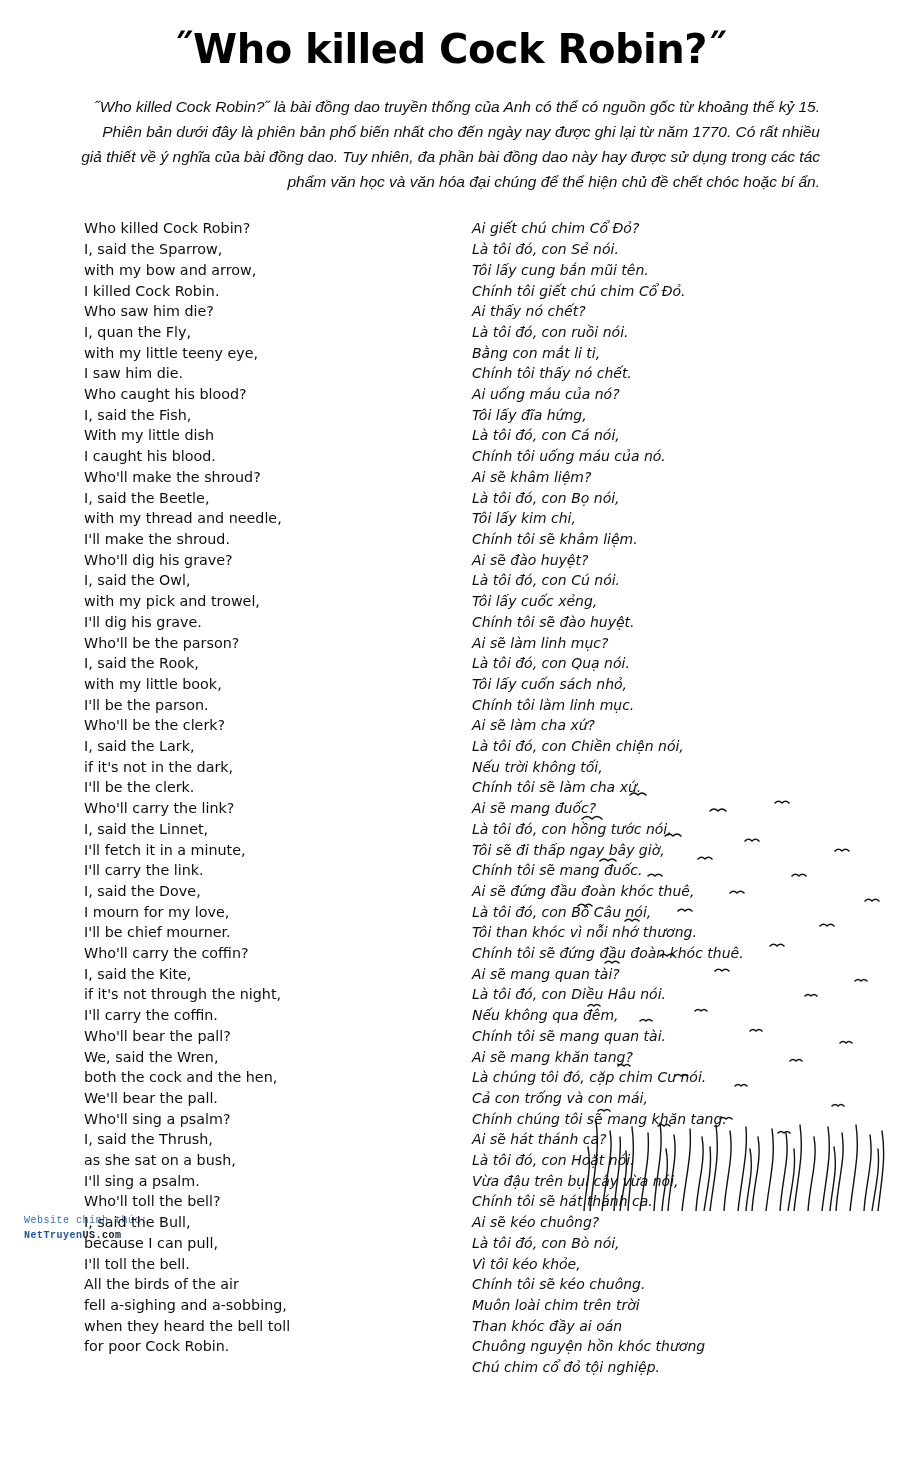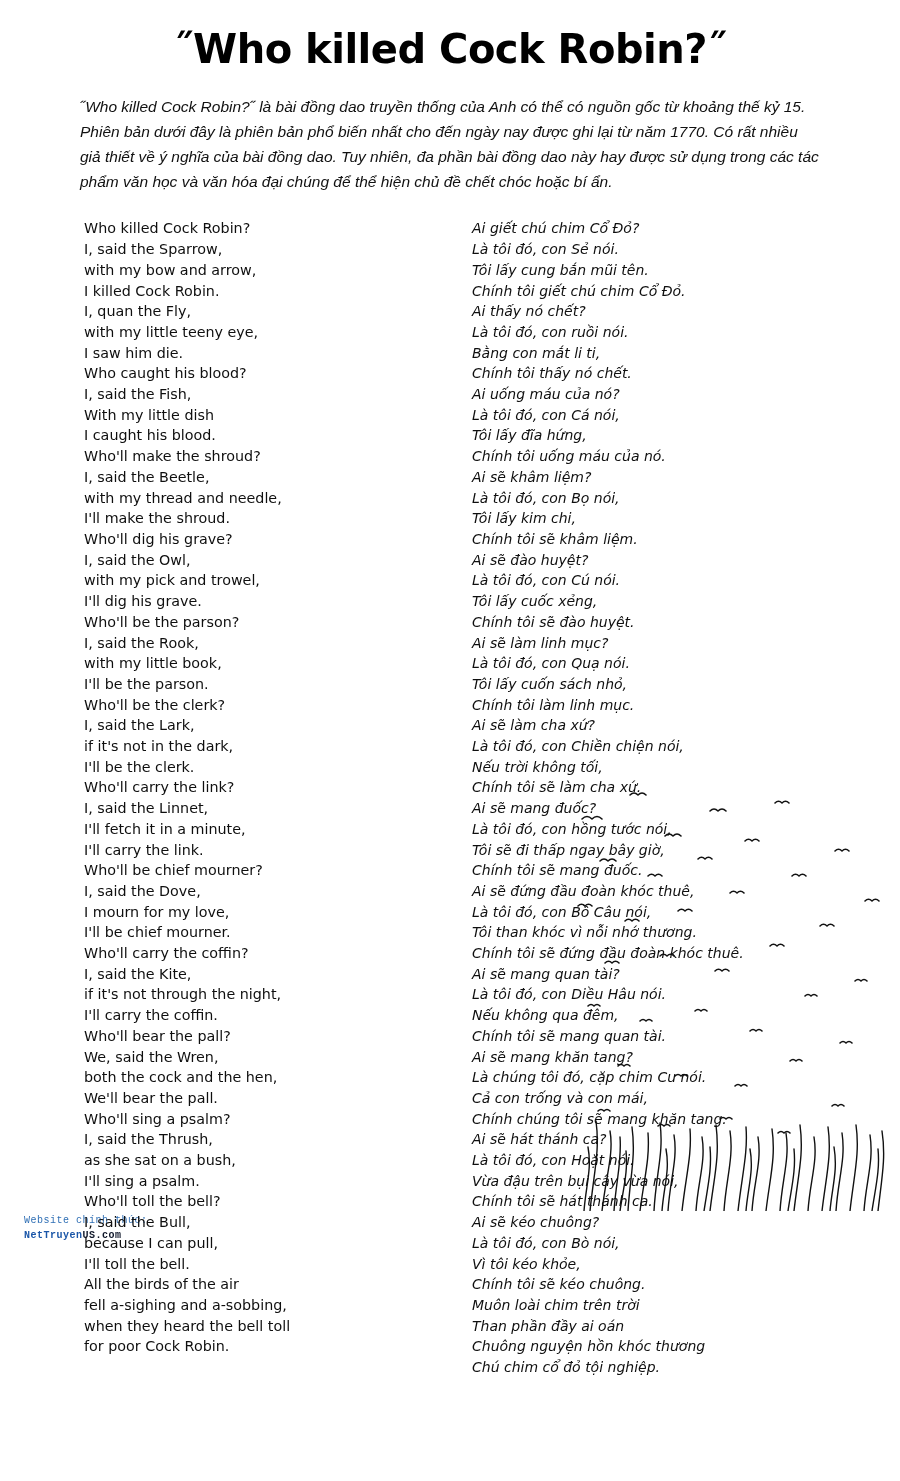--- a/index.html
+++ b/index.html
@@ -30,21 +30,21 @@
     color: #000;
     padding-top: 26px;
     margin: 0;
   }
   .intro {
     margin: 22px 80px 0 80px;
     font-size: 15.5px;
     line-height: 1.62;
     font-style: italic;
     color: #111;
-    text-align: left;
+    text-align: right;
   }
   .columns {
     display: flex;
     margin: 24px 0 0 0;
     padding: 0 60px 0 84px;
     position: relative;
     z-index: 2;
   }
   .col {
     width: 50%;
@@ -101,20 +101,21 @@
   <h1 class="title">˝Who killed Cock Robin?˝</h1>
 
   <p class="intro">˝Who killed Cock Robin?˝ là bài đồng dao truyền thống của Anh có thể có nguồn gốc từ khoảng thế kỷ 15. Phiên bản dưới đây là phiên bản phổ biến nhất cho đến ngày nay được ghi lại từ năm 1770. Có rất nhiều giả thiết về ý nghĩa của bài đồng dao. Tuy nhiên, đa phần bài đồng dao này hay được sử dụng trong các tác phẩm văn học và văn hóa đại chúng để thể hiện chủ đề chết chóc hoặc bí ẩn.</p>
 
   <div class="columns">
     <div class="col left" id="english-column">
         <div class="line">Who killed Cock Robin?</div>
         <div class="line">I, said the Sparrow,</div>
         <div class="line">with my bow and arrow,</div>
         <div class="line">I killed Cock Robin.</div>
+        <div class="line">Who saw him die?</div>
         <div class="line">I, quan the Fly,</div>
         <div class="line">with my little teeny eye,</div>
         <div class="line">I saw him die.</div>
         <div class="line">Who caught his blood?</div>
         <div class="line">I, said the Fish,</div>
         <div class="line">With my little dish</div>
         <div class="line">I caught his blood.</div>
         <div class="line">Who'll make the shroud?</div>
         <div class="line">I, said the Beetle,</div>
         <div class="line">with my thread and needle,</div>
@@ -128,21 +129,20 @@
         <div class="line">with my little book,</div>
         <div class="line">I'll be the parson.</div>
         <div class="line">Who'll be the clerk?</div>
         <div class="line">I, said the Lark,</div>
         <div class="line">if it's not in the dark,</div>
         <div class="line">I'll be the clerk.</div>
         <div class="line">Who'll carry the link?</div>
         <div class="line">I, said the Linnet,</div>
         <div class="line">I'll fetch it in a minute,</div>
         <div class="line">I'll carry the link.</div>
-        <div class="line">Who'll be chief mourner?</div>
         <div class="line">I, said the Dove,</div>
         <div class="line">I mourn for my love,</div>
         <div class="line">I'll be chief mourner.</div>
         <div class="line">Who'll carry the coffin?</div>
         <div class="line">I, said the Kite,</div>
         <div class="line">if it's not through the night,</div>
         <div class="line">I'll carry the coffin.</div>
         <div class="line">Who'll bear the pall?</div>
         <div class="line">We, said the Wren,</div>
         <div class="line">both the cock and the hen,</div>
@@ -163,22 +163,22 @@
     <div class="col right" id="vietnamese-column">
         <div class="line">Ai giết chú chim Cổ Đỏ?</div>
         <div class="line">Là tôi đó, con Sẻ nói.</div>
         <div class="line">Tôi lấy cung bắn mũi tên.</div>
         <div class="line">Chính tôi giết chú chim Cổ Đỏ.</div>
         <div class="line">Ai thấy nó chết?</div>
         <div class="line">Là tôi đó, con ruồi nói.</div>
         <div class="line">Bằng con mắt li ti,</div>
         <div class="line">Chính tôi thấy nó chết.</div>
         <div class="line">Ai uống máu của nó?</div>
+        <div class="line">Tôi lấy đĩa hứng,</div>
         <div class="line">Là tôi đó, con Cá nói,</div>
-        <div class="line">Tôi lấy đĩa hứng,</div>
         <div class="line">Chính tôi uống máu của nó.</div>
         <div class="line">Ai sẽ khâm liệm?</div>
         <div class="line">Là tôi đó, con Bọ nói,</div>
         <div class="line">Tôi lấy kim chi,</div>
         <div class="line">Chính tôi sẽ khâm liệm.</div>
         <div class="line">Ai sẽ đào huyệt?</div>
         <div class="line">Là tôi đó, con Cú nói.</div>
         <div class="line">Tôi lấy cuốc xẻng,</div>
         <div class="line">Chính tôi sẽ đào huyệt.</div>
         <div class="line">Ai sẽ làm linh mục?</div>
@@ -207,21 +207,21 @@
         <div class="line">Chính chúng tôi sẽ mang khăn tang.</div>
         <div class="line">Ai sẽ hát thánh ca?</div>
         <div class="line">Là tôi đó, con Hoặt nói.</div>
         <div class="line">Vừa đậu trên bụi cây vừa nói,</div>
         <div class="line">Chính tôi sẽ hát thánh ca.</div>
         <div class="line">Ai sẽ kéo chuông?</div>
         <div class="line">Là tôi đó, con Bò nói,</div>
         <div class="line">Vì tôi kéo khỏe,</div>
         <div class="line">Chính tôi sẽ kéo chuông.</div>
         <div class="line">Muôn loài chim trên trời</div>
-        <div class="line">Than phần đầy ai oán</div>
+        <div class="line">Than khóc đầy ai oán</div>
         <div class="line">Chuông nguyện hồn khóc thương</div>
         <div class="line">Chú chim cổ đỏ tội nghiệp.</div>
       </div>
   </div>
 
   <svg class="birds" viewBox="0 0 320 430" xmlns="http://www.w3.org/2000/svg">
     <g fill="none" stroke="#111" stroke-width="1.6" stroke-linecap="round">
       <path d="M12 38 q5 -5 10 0 M22 38 q5 -5 10 0"></path>
       <path d="M60 14 q4 -4 8 0 M68 14 q4 -4 8 0"></path>
       <path d="M95 55 q4 -4 8 0 M103 55 q4 -4 8 0"></path>

